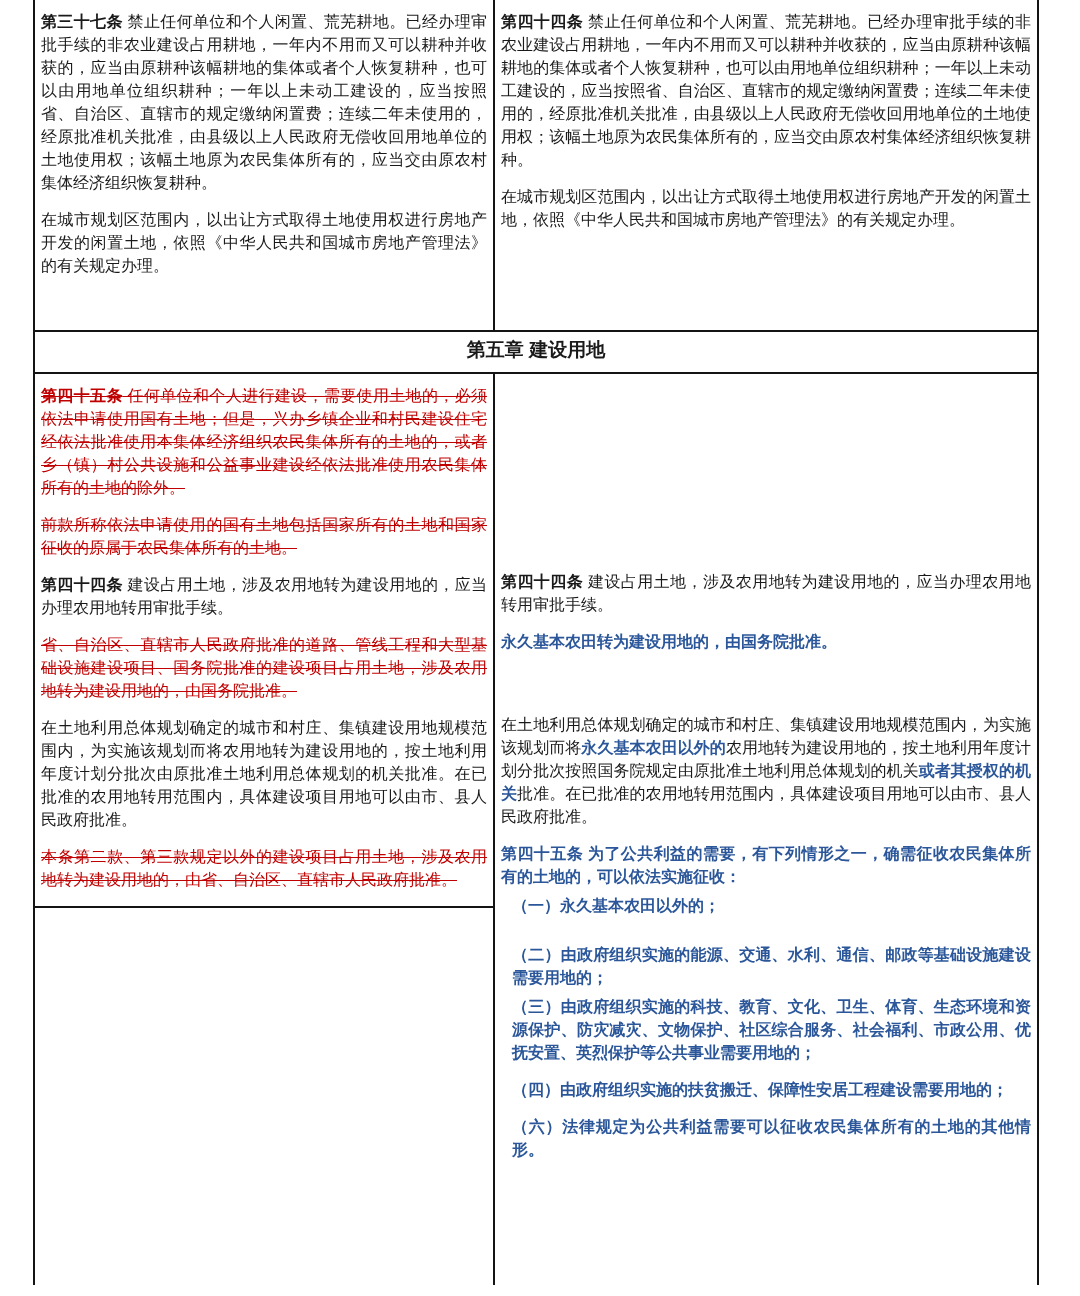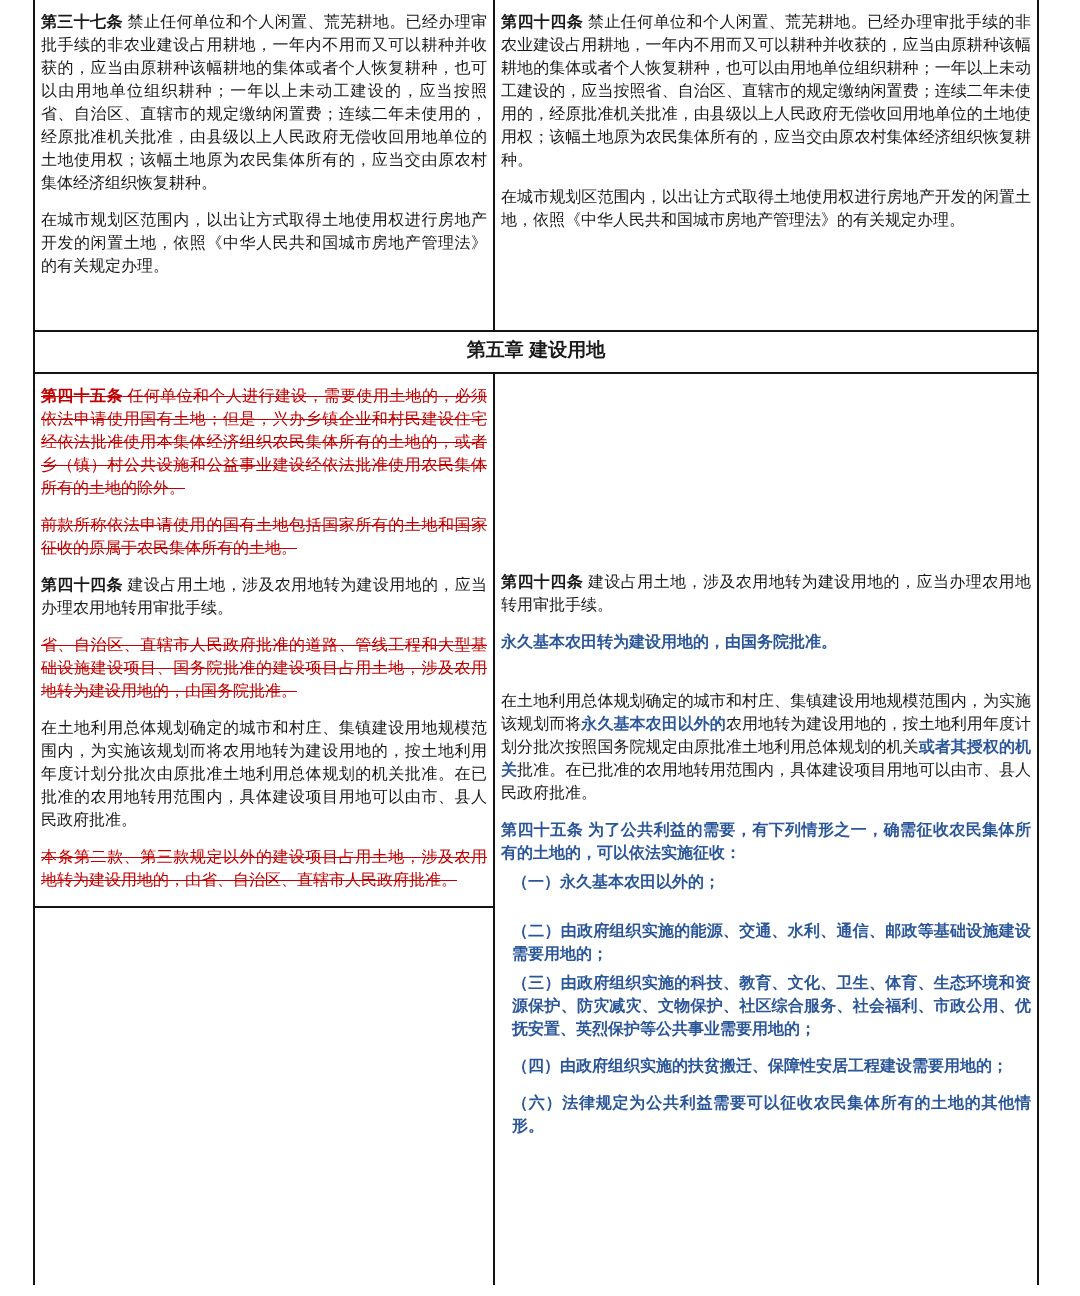--- a/index.html
+++ b/index.html
@@ -39,21 +39,21 @@
     text-align:center;
     font-weight:bold;
     font-size:19px;
     padding-top:5px;
     overflow:hidden;
   }
   .para{margin:14px 0 0 0;}
   .para.sp-first{margin-top:2px;}
   .para.sp-tight{margin-top:6px;}
   .para.sp-medium{margin-top:26px;}
-  .para.sp-large{margin-top:36px;}
+  .para.sp-large{margin-top:60px;}
   .para.sp-offset{margin-top:188px;}
   .para.indent{padding-left:11px;}
   .run-normal{color:var(--text);}
   .run-bold{color:var(--text);font-weight:bold;}
   .run-deleted{color:var(--del);text-decoration:line-through;}
   .run-deleted-bold{color:var(--del);text-decoration:line-through;font-weight:bold;}
   .run-added{color:var(--add);font-weight:bold;}
 </style>
 </head>
 <body>

